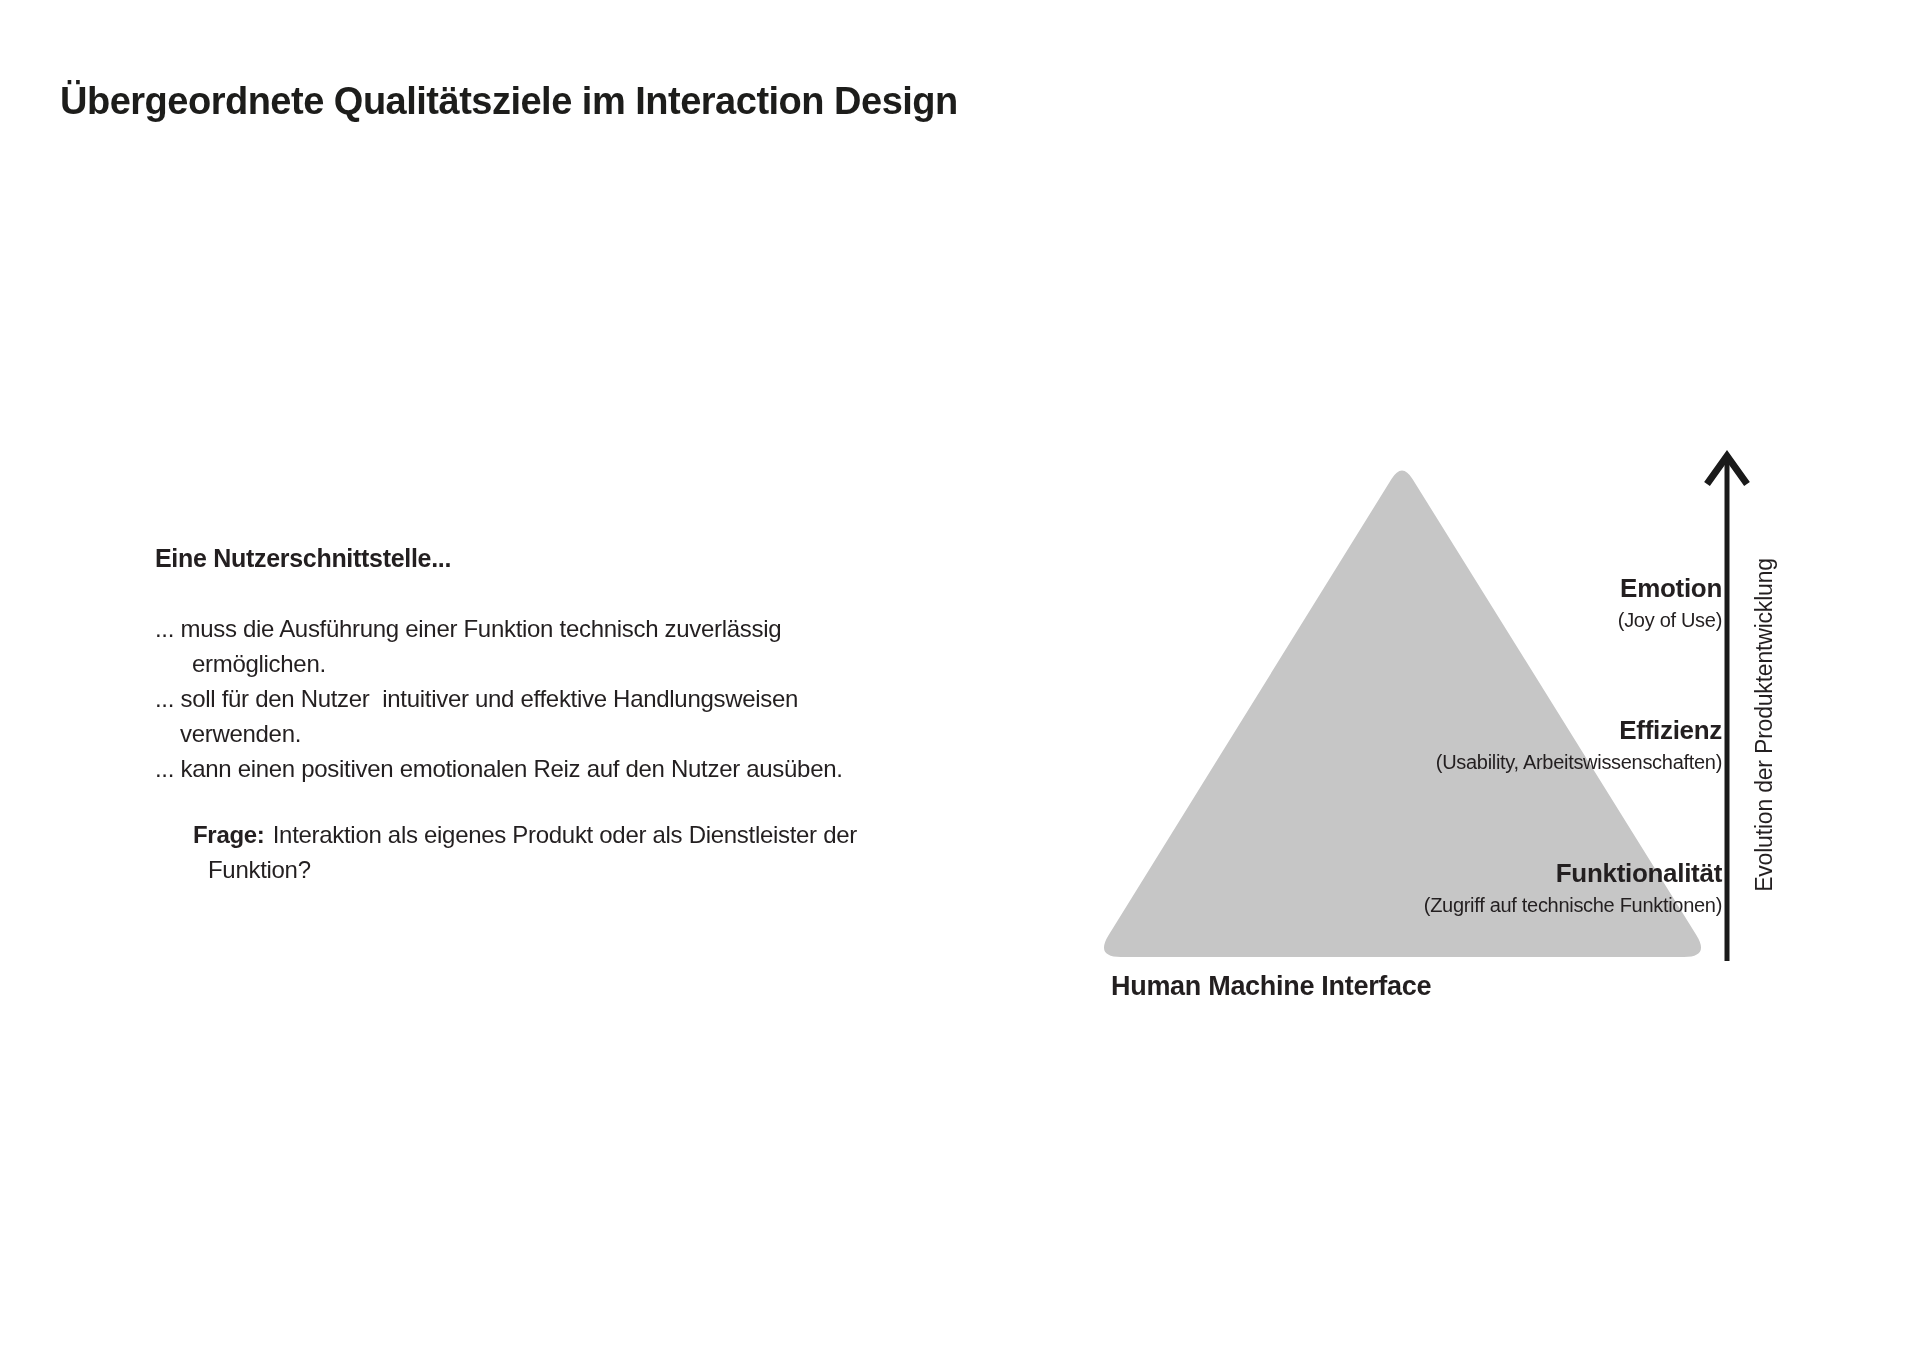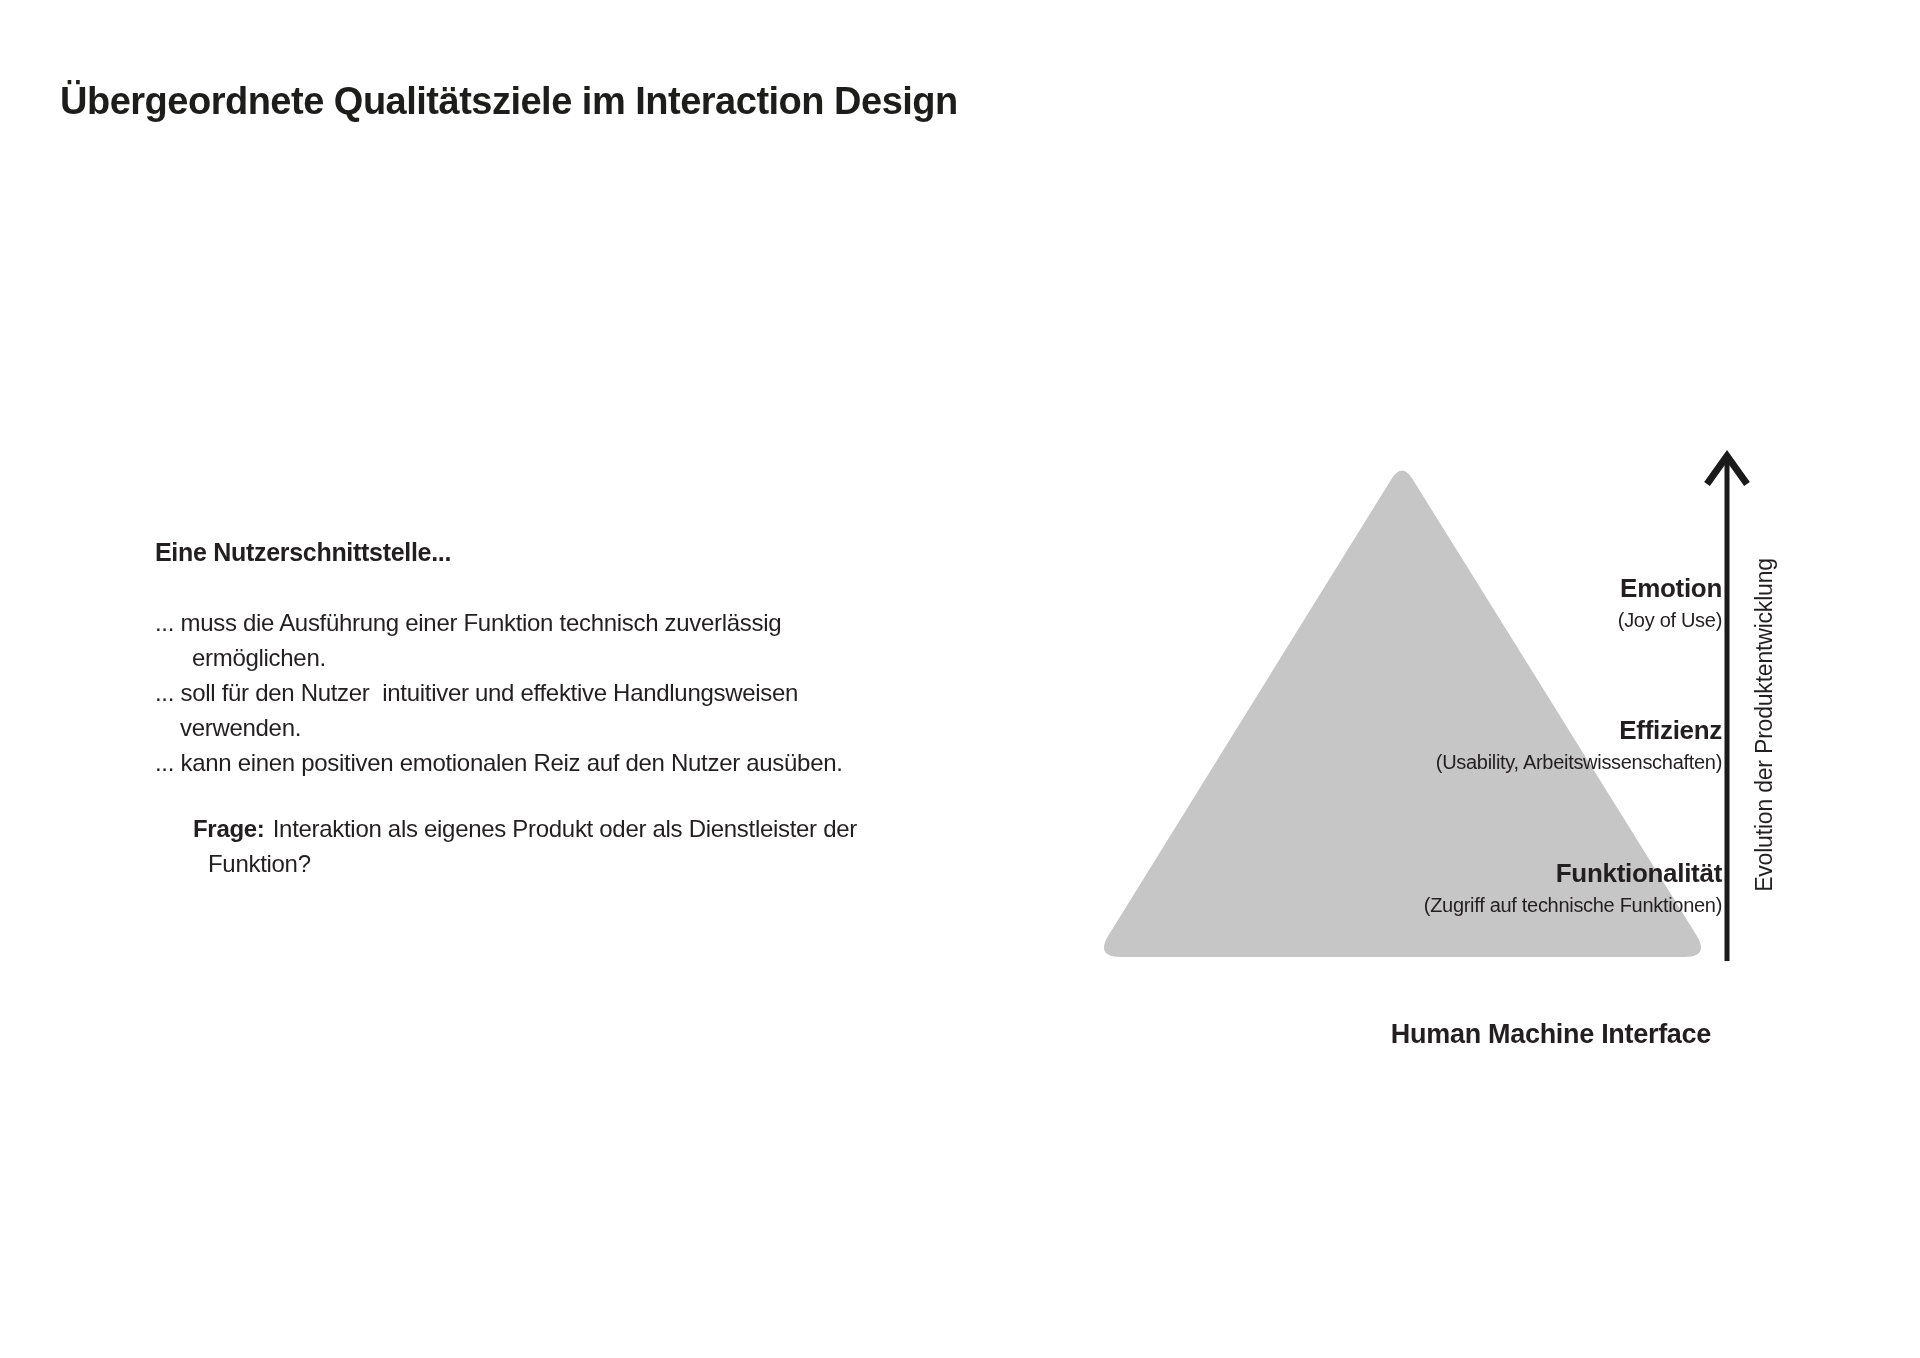--- a/index.html
+++ b/index.html
@@ -32,21 +32,21 @@
   .text-panel {
     position: absolute;
     left: 155px;
     top: 530px;
     width: 840px;
   }
   .panel-heading {
     font-size: 25px;
     font-weight: 700;
     letter-spacing: -0.3px;
-    margin: 8px 0 38px 0;
+    margin: 14px 0 38px 0;
   }
   .body-line {
     font-size: 24px;
     line-height: 35px;
     letter-spacing: -0.3px;
     white-space: pre;
   }
   .ind-a { padding-left: 37px; }
   .ind-b { padding-left: 25px; }
   .frage-block { margin-top: 31px; }
@@ -82,25 +82,24 @@
   .level-sub {
     font-size: 20px;
     line-height: 30px;
     letter-spacing: -0.3px;
   }
   .hmi-caption {
     position: absolute;
     left: 1111px;
     top: 971px;
     width: 600px;
-    text-align: right;
+    text-align: left;
     font-size: 27px;
     font-weight: 700;
     letter-spacing: -0.3px;
-    margin-top: 48px;
   }
   .axis-label {
     position: absolute;
     left: 1764px;
     top: 725px;
     transform: translate(-50%, -50%) rotate(-90deg);
     white-space: nowrap;
     font-size: 23px;
     letter-spacing: -0.2px;
     color: #231f20;

